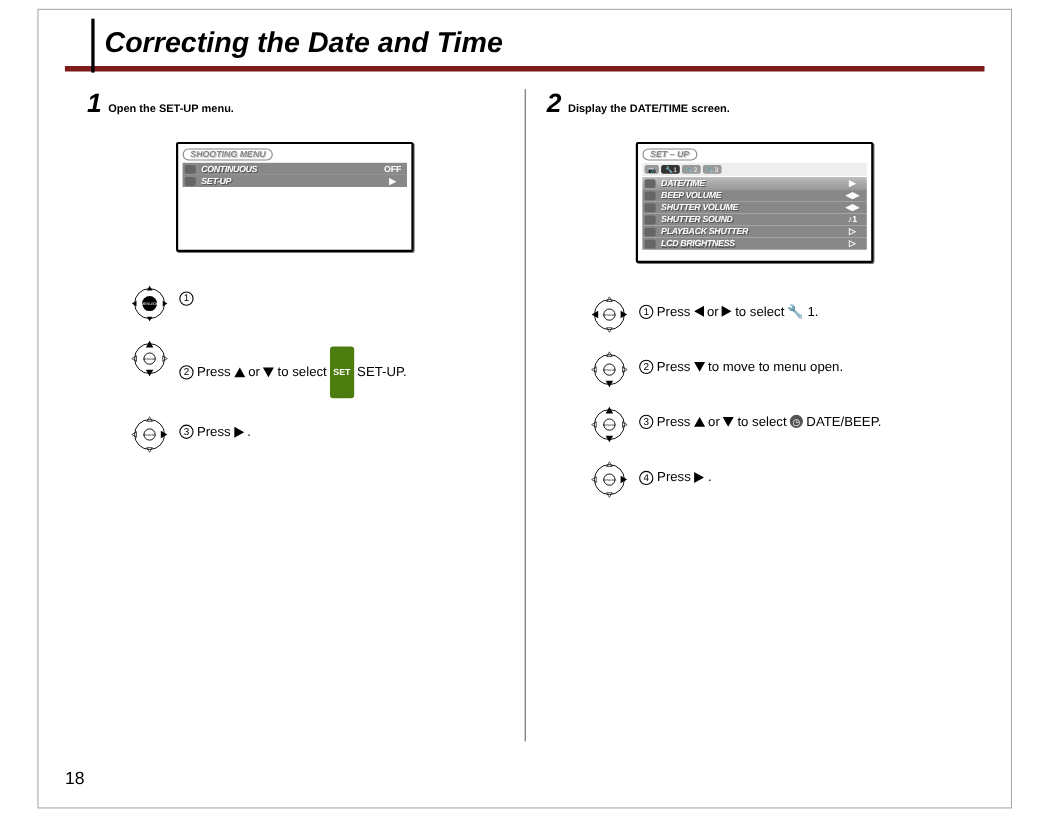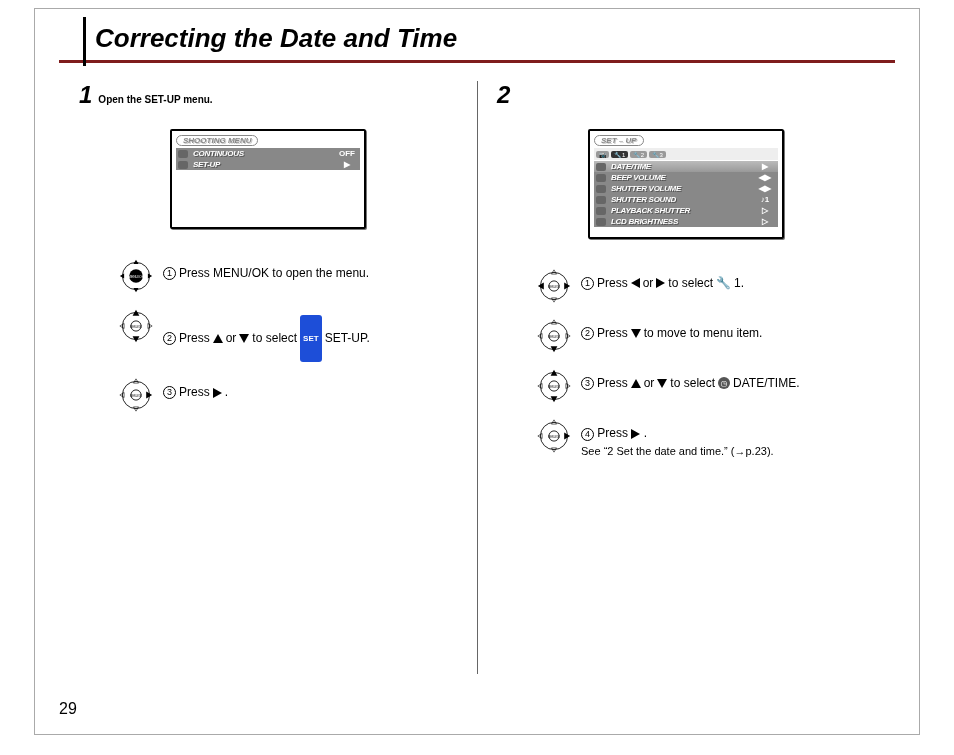--- a/index.html
+++ b/index.html
@@ -13,21 +13,21 @@
     position: relative;
   }
   .page {
     position: absolute;
     left: 34px; right: 34px; top: 8px; bottom: 20px;
     border: 1px solid #aaa;
   }
   .title-bar {
     position: absolute;
     left: 24px; top: 14px; right: 24px;
-    border-bottom: 3px solid #7f1d1d;
+    border-bottom: 5px solid #7f1d1d;
     padding: 0 0 6px 36px;
   }
   .title-bar::before {
     content: "";
     position: absolute;
     left: 24px; top: -6px; bottom: -6px;
     width: 3px; background: #000;
   }
   .title {
     font-size: 26px;
@@ -59,21 +59,21 @@
   .step-num {
     font-size: 24px; font-weight: bold; font-style: italic;
   }
   .step-title { font-size: 10px; font-weight: bold; }
 
   
   .lcd {
     background: #fff;
     border: 2px solid #000;
     border-radius: 2px;
-    width: 196px; height: 100px;
+    width: 216px; height: 100px;
     margin: 0 auto 30px auto;
     padding: 4px;
     font-size: 8px;
     box-shadow: 1px 1px 0 #777;
   }
   .lcd-tab {
     display: inline-block;
     background: #fff;
     color: #888;
     font-weight: bold;
@@ -120,21 +120,21 @@
     align-items:center; justify-content:center; font-size:9px;
   }
   .tri {
     display:inline-block; width:0; height:0; vertical-align:middle;
   }
   .tri-up { border-left:5px solid transparent; border-right:5px solid transparent; border-bottom:9px solid #000;}
   .tri-down { border-left:5px solid transparent; border-right:5px solid transparent; border-top:9px solid #000;}
   .tri-left { border-top:5px solid transparent; border-bottom:5px solid transparent; border-right:9px solid #000;}
   .tri-right { border-top:5px solid transparent; border-bottom:5px solid transparent; border-left:9px solid #000;}
   .badge-set {
-    display:inline-block; background:#1d4ed8; color:#fff; font-size:8px; font-weight:bold;
+    display:inline-block; background:#4d7c0f; color:#fff; font-size:8px; font-weight:bold;
     padding:18px 3px; border-radius:3px; vertical-align:middle;
   }
   .badge-clock {
     display:inline-flex; width:12px; height:12px; border-radius:50%; background:#555; color:#fff;
     align-items:center; justify-content:center; font-size:8px; vertical-align:middle;
   }
   .wrench { font-size:12px; }
   .subline { display:block; font-size:11px; margin-top:2px;}
 
   .page-num {
@@ -181,21 +181,20 @@
               <circle cx="20" cy="20" r="8" fill="#000"></circle>
               <text x="20" y="22" font-size="4" fill="#fff" text-anchor="middle">MENU/OK</text>
               <polygon points="20,1 17,6 23,6" fill="#000"></polygon>
               <polygon points="20,39 17,34 23,34" fill="#000"></polygon>
               <polygon points="1,20 6,17 6,23" fill="#000"></polygon>
               <polygon points="39,20 34,17 34,23" fill="#000"></polygon>
             </svg>
         </span>
         <span class="instr-text">
           <span class="circ-num">1</span>
-          <span>Press MENU/OK to open the menu.</span>
         </span>
       </div>
 
       <div class="instr">
         <span class="dpad">
           <svg viewBox="0 0 40 40">
               <circle cx="20" cy="20" r="16" fill="none" stroke="#000" stroke-width="1"></circle>
               <circle cx="20" cy="20" r="6" fill="none" stroke="#000"></circle>
               <text x="20" y="22" font-size="3" fill="#000" text-anchor="middle">MENU/OK</text>
               <polygon points="20,1 16,8 24,8" fill="#000"></polygon>
@@ -233,20 +232,21 @@
           <span>Press </span>
           <span class="tri tri-right"></span>
           <span>.</span>
         </span>
       </div>
     </div>
 
     <div class="col">
       <div class="step-head">
         <span class="step-num">2</span>
+        <span class="step-title">Display the DATE/TIME screen.</span>
       </div>
 
       <div class="lcd" style="height:110px;">
         <span class="lcd-tab">SET – UP</span>
         <div class="tabs-strip">
           <span class="mini-tab">📷</span>
           <span class="mini-tab active">🔧1</span>
           <span class="mini-tab">🔧2</span>
           <span class="mini-tab">🔧3</span>
         </div>
@@ -315,21 +315,21 @@
               <polygon points="20,1 17,6 23,6" fill="none" stroke="#000" stroke-width="0.7"></polygon>
               <polygon points="20,39 16,32 24,32" fill="#000"></polygon>
               <polygon points="1,20 6,17 6,23" fill="none" stroke="#000" stroke-width="0.7"></polygon>
               <polygon points="39,20 34,17 34,23" fill="none" stroke="#000" stroke-width="0.7"></polygon>
             </svg>
         </span>
         <span class="instr-text">
           <span class="circ-num">2</span>
           <span>Press </span>
           <span class="tri tri-down"></span>
-          <span> to move to menu item.</span>
+          <span> to move to menu open.</span>
         </span>
       </div>
 
       <div class="instr">
         <span class="dpad">
           <svg viewBox="0 0 40 40">
               <circle cx="20" cy="20" r="16" fill="none" stroke="#000"></circle>
               <circle cx="20" cy="20" r="6" fill="none" stroke="#000"></circle>
               <text x="20" y="22" font-size="3" text-anchor="middle">MENU/OK</text>
               <polygon points="20,1 16,8 24,8" fill="#000"></polygon>
@@ -339,21 +339,21 @@
             </svg>
         </span>
         <span class="instr-text">
           <span class="circ-num">3</span>
           <span>Press </span>
           <span class="tri tri-up"></span>
           <span> or </span>
           <span class="tri tri-down"></span>
           <span> to select </span>
           <span class="badge-clock">◷</span>
-          <span> DATE/TIME.</span>
+          <span> DATE/BEEP.</span>
         </span>
       </div>
 
       <div class="instr">
         <span class="dpad">
           <svg viewBox="0 0 40 40">
               <circle cx="20" cy="20" r="16" fill="none" stroke="#000"></circle>
               <circle cx="20" cy="20" r="6" fill="none" stroke="#000"></circle>
               <text x="20" y="22" font-size="3" text-anchor="middle">MENU/OK</text>
               <polygon points="20,1 17,6 23,6" fill="none" stroke="#000" stroke-width="0.7"></polygon>
@@ -361,21 +361,20 @@
               <polygon points="1,20 6,17 6,23" fill="none" stroke="#000" stroke-width="0.7"></polygon>
               <polygon points="39,20 32,16 32,24" fill="#000"></polygon>
             </svg>
         </span>
         <span class="instr-text">
           <span>
             <span class="circ-num">4</span>
             <span>Press </span>
             <span class="tri tri-right"></span>
             <span>.</span>
-            <span class="subline">See “2 Set the date and time.” (→p.23).</span>
           </span>
         </span>
       </div>
     </div>
   </div>
 
-  <span class="page-num">29</span>
+  <span class="page-num">18</span>
 </div>
 
 </body></html>

